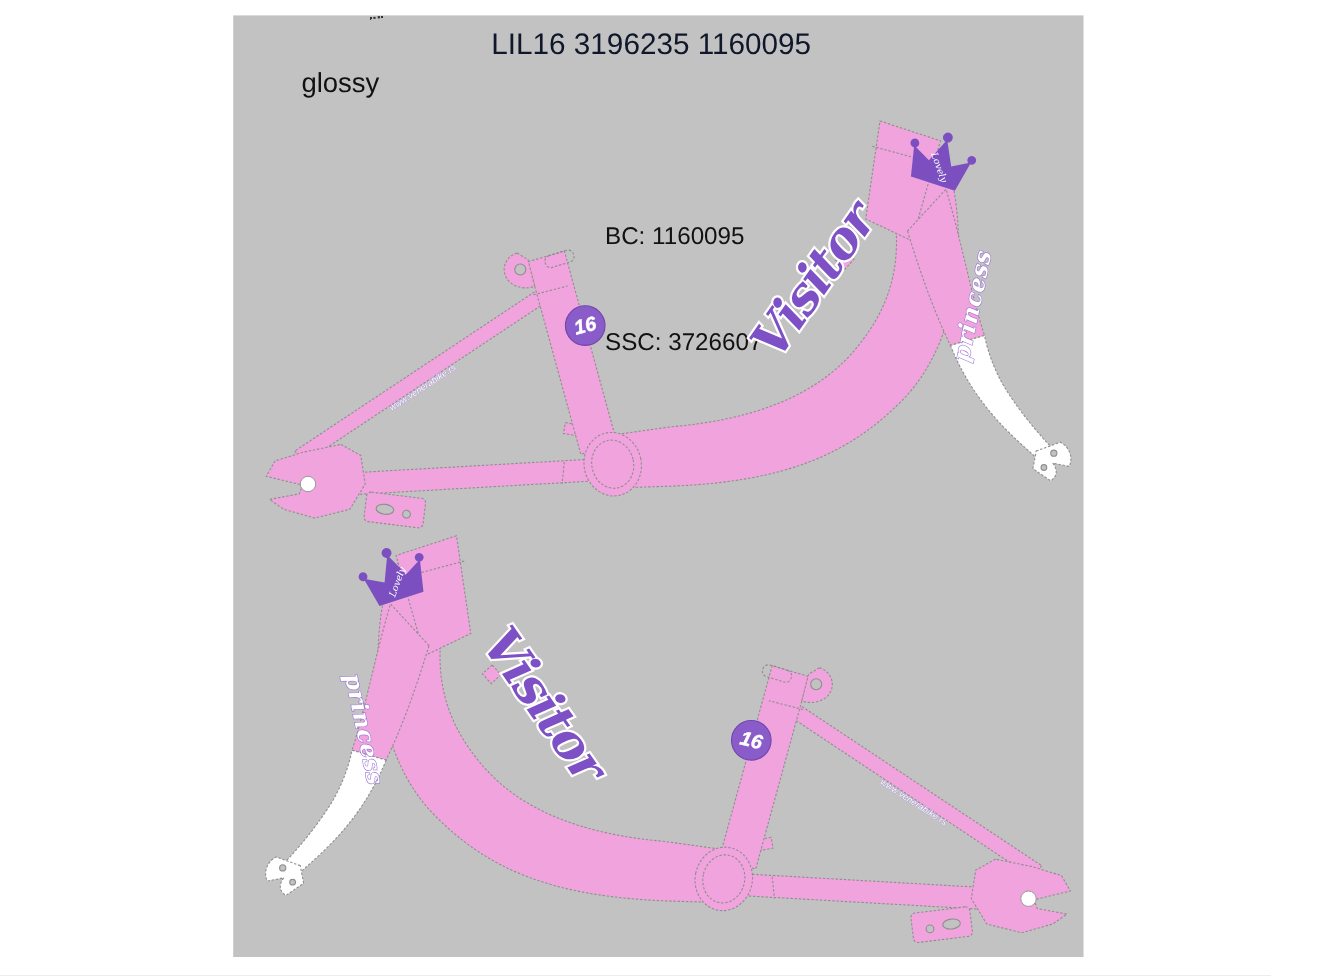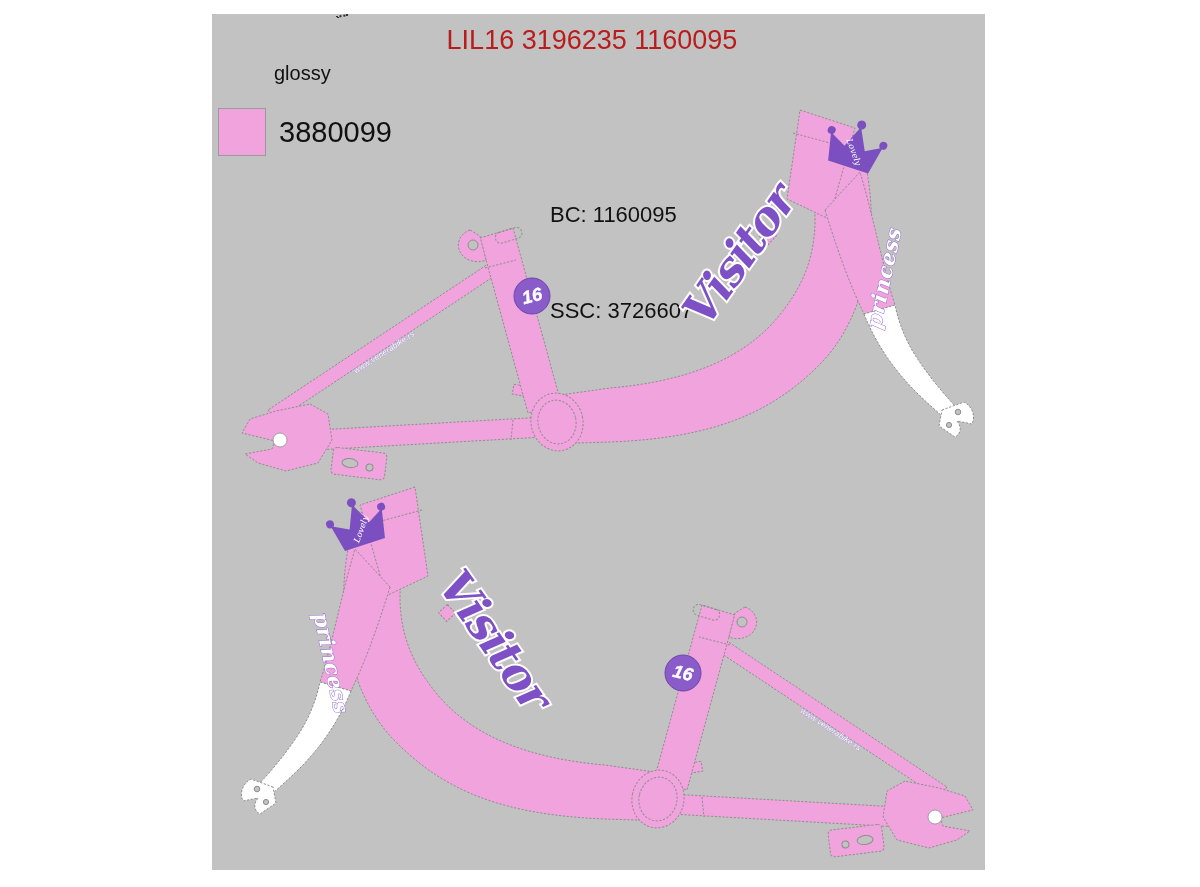--- a/index.html
+++ b/index.html
@@ -14,24 +14,24 @@
     --badge:#8A5CC9;
     --crown:#7B4FC0;
     --canvas:#C3C2C2;
   }
   .canvas{
     position:absolute;left:212px;top:14px;width:773px;height:856px;
     background:var(--canvas);
   }
   .title{
     position:absolute;left:120px;top:11px;width:520px;
-    font-size:27px;color:#b91c1c;text-align:center;letter-spacing:0px;
+    font-size:27px;color:#0f172a;text-align:center;letter-spacing:0px;
   }
   .finish-label{
-    position:absolute;left:62px;top:48px;font-size:20px;color:#111;
+    position:absolute;left:62px;top:48px;font-size:25px;color:#111;
   }
   .legend{position:absolute;left:6px;top:94px;}
   .legend-row{display:flex;align-items:center;margin-bottom:7px;height:48px;}
   .legend-row svg{display:block;}
   .legend-code{font-size:29px;color:#111;margin-left:13px;}
   .sw{stroke:#9b9a9a;stroke-width:1;}
   .codes{
     position:absolute;left:338px;top:121px;font-size:22px;color:#111;
     line-height:32px;white-space:pre;
   }
@@ -81,26 +81,20 @@
 
 <div class="canvas">
 
   <div class="cropped-glyph"></div>
 
   <div class="title">LIL16 3196235 1160095</div>
 
   <div class="finish-label">glossy</div>
 
   <div class="legend">
-    <div class="legend-row">
-      <svg width="48" height="48">
-        <rect x="0.5" y="0.5" width="47" height="47" class="sw" fill="#F0A3DC"></rect>
-      </svg>
-      <span class="legend-code">3880099</span>
-    </div>
   </div>
 
   <div class="codes">
     <div>BC: 1160095</div>
     <div>SSC: 3726607</div>
   </div>
 
   <svg class="sheet" width="773" height="856" viewBox="0 0 773 856">
     <defs>
 

